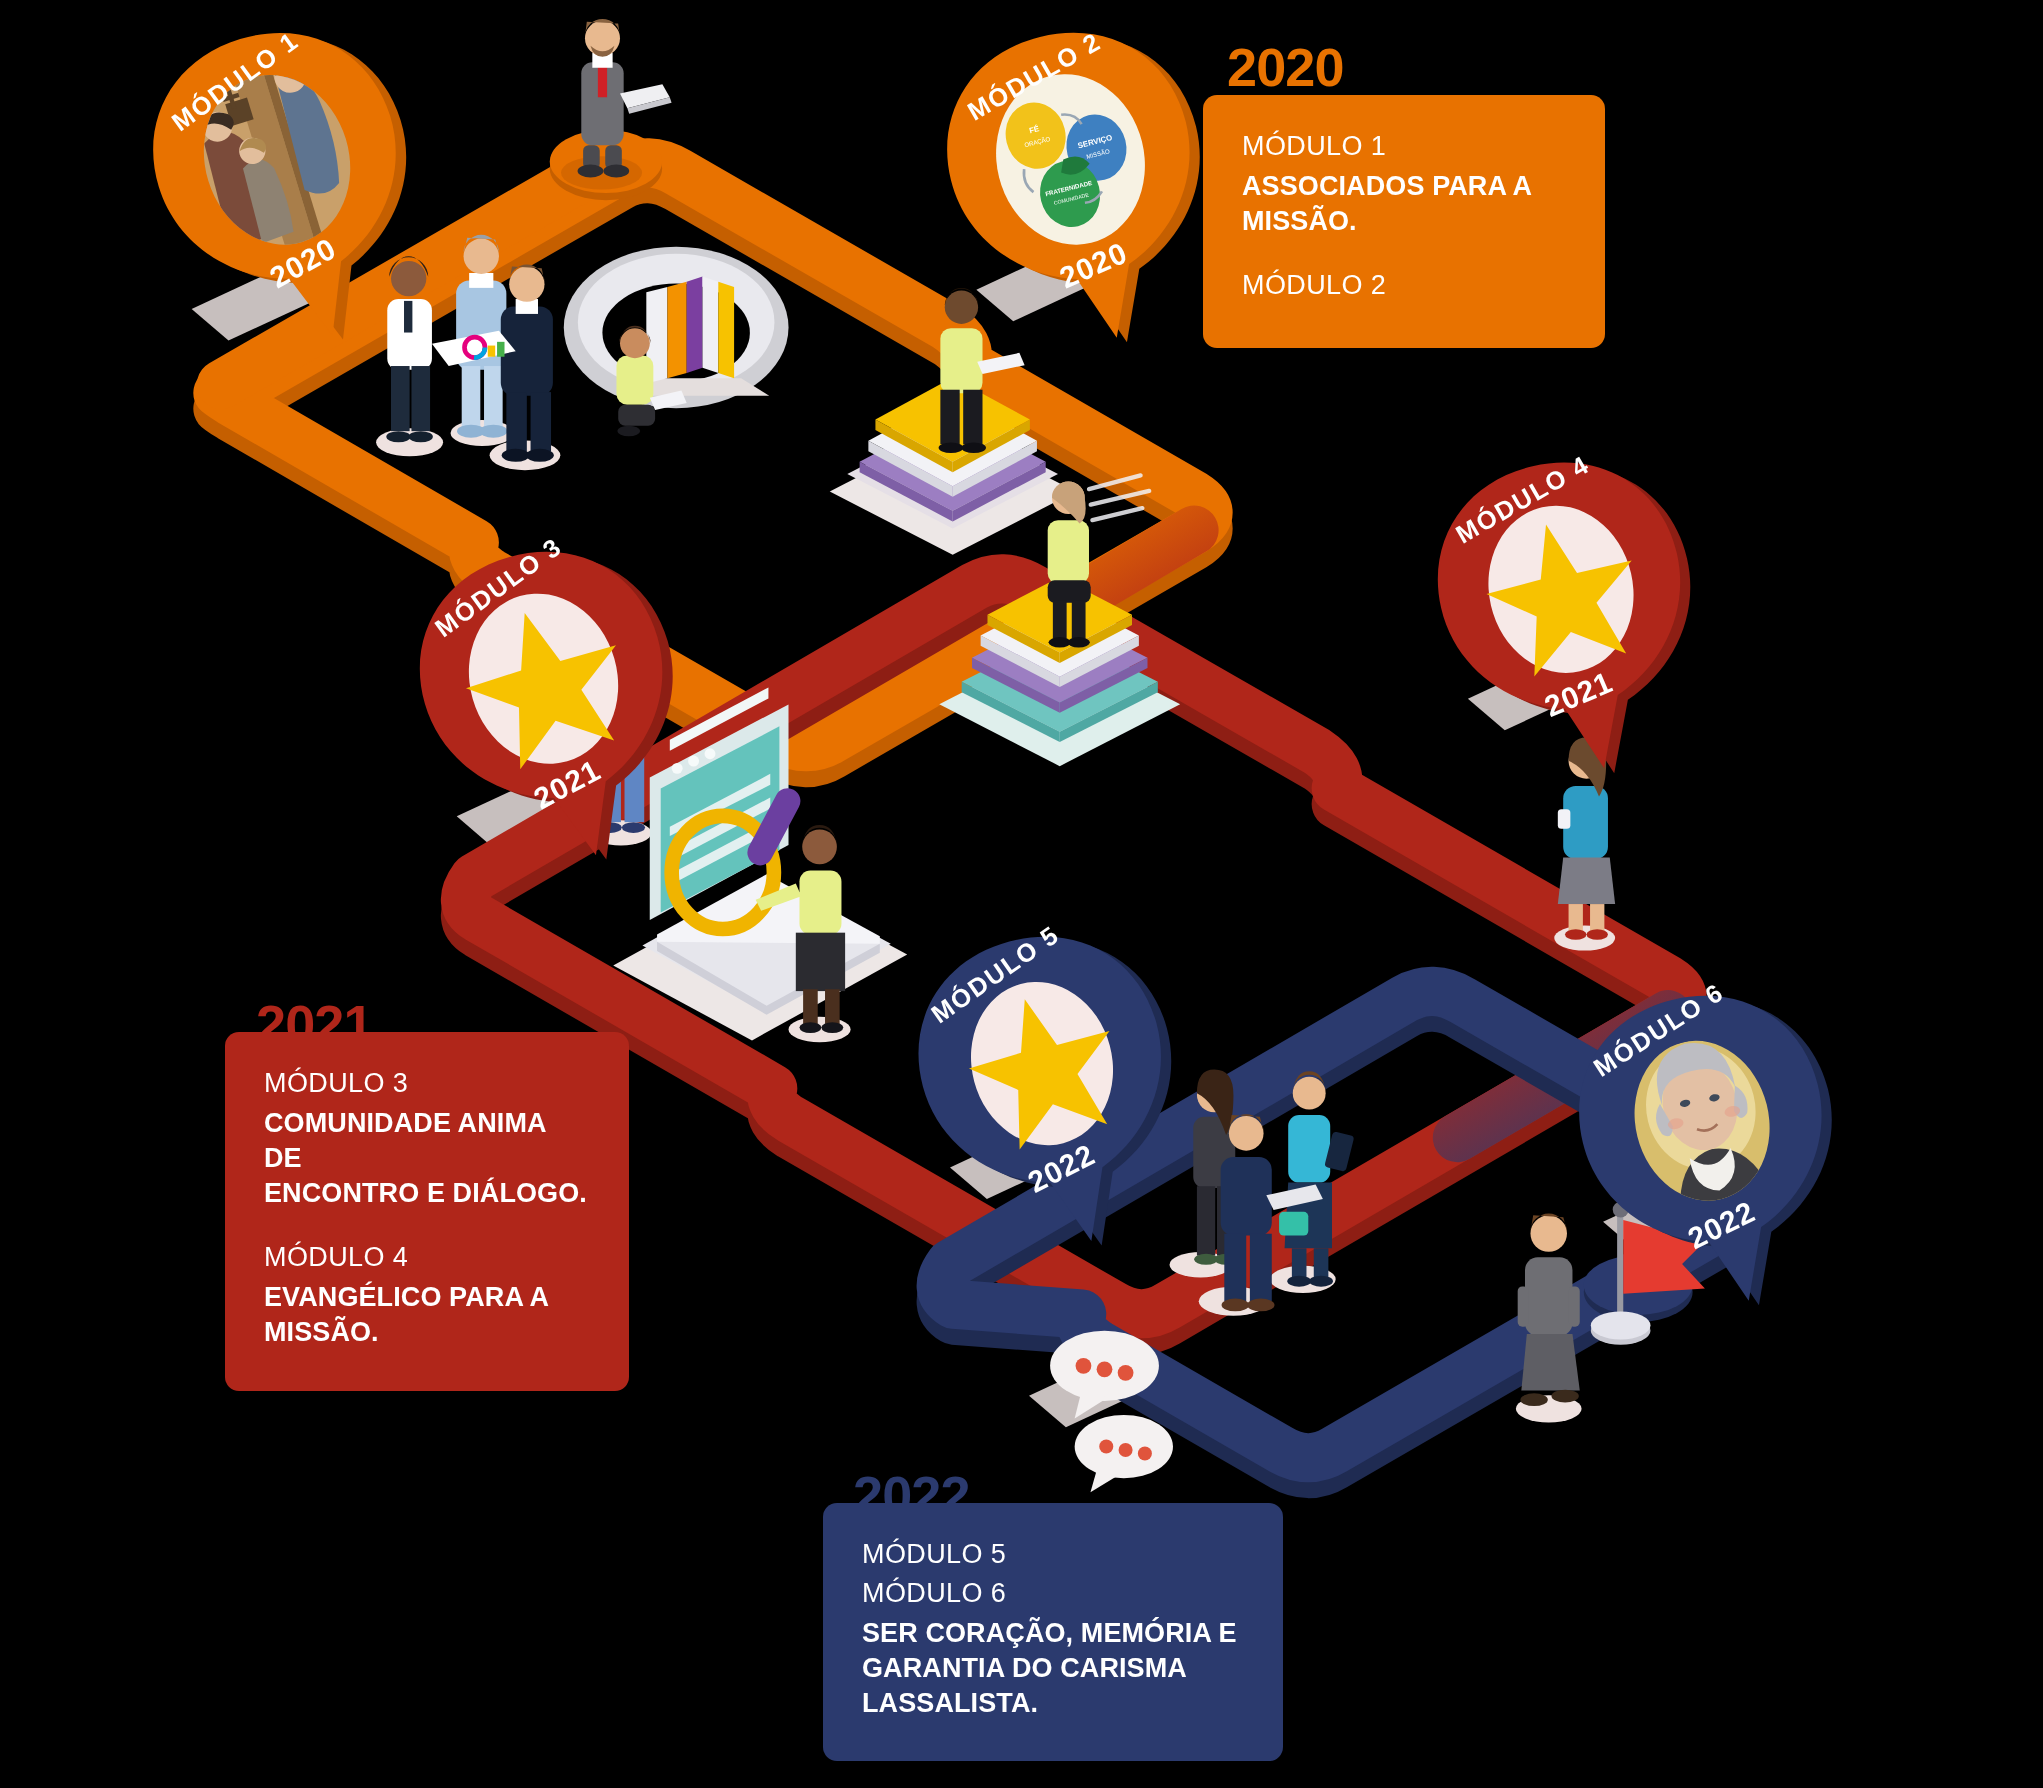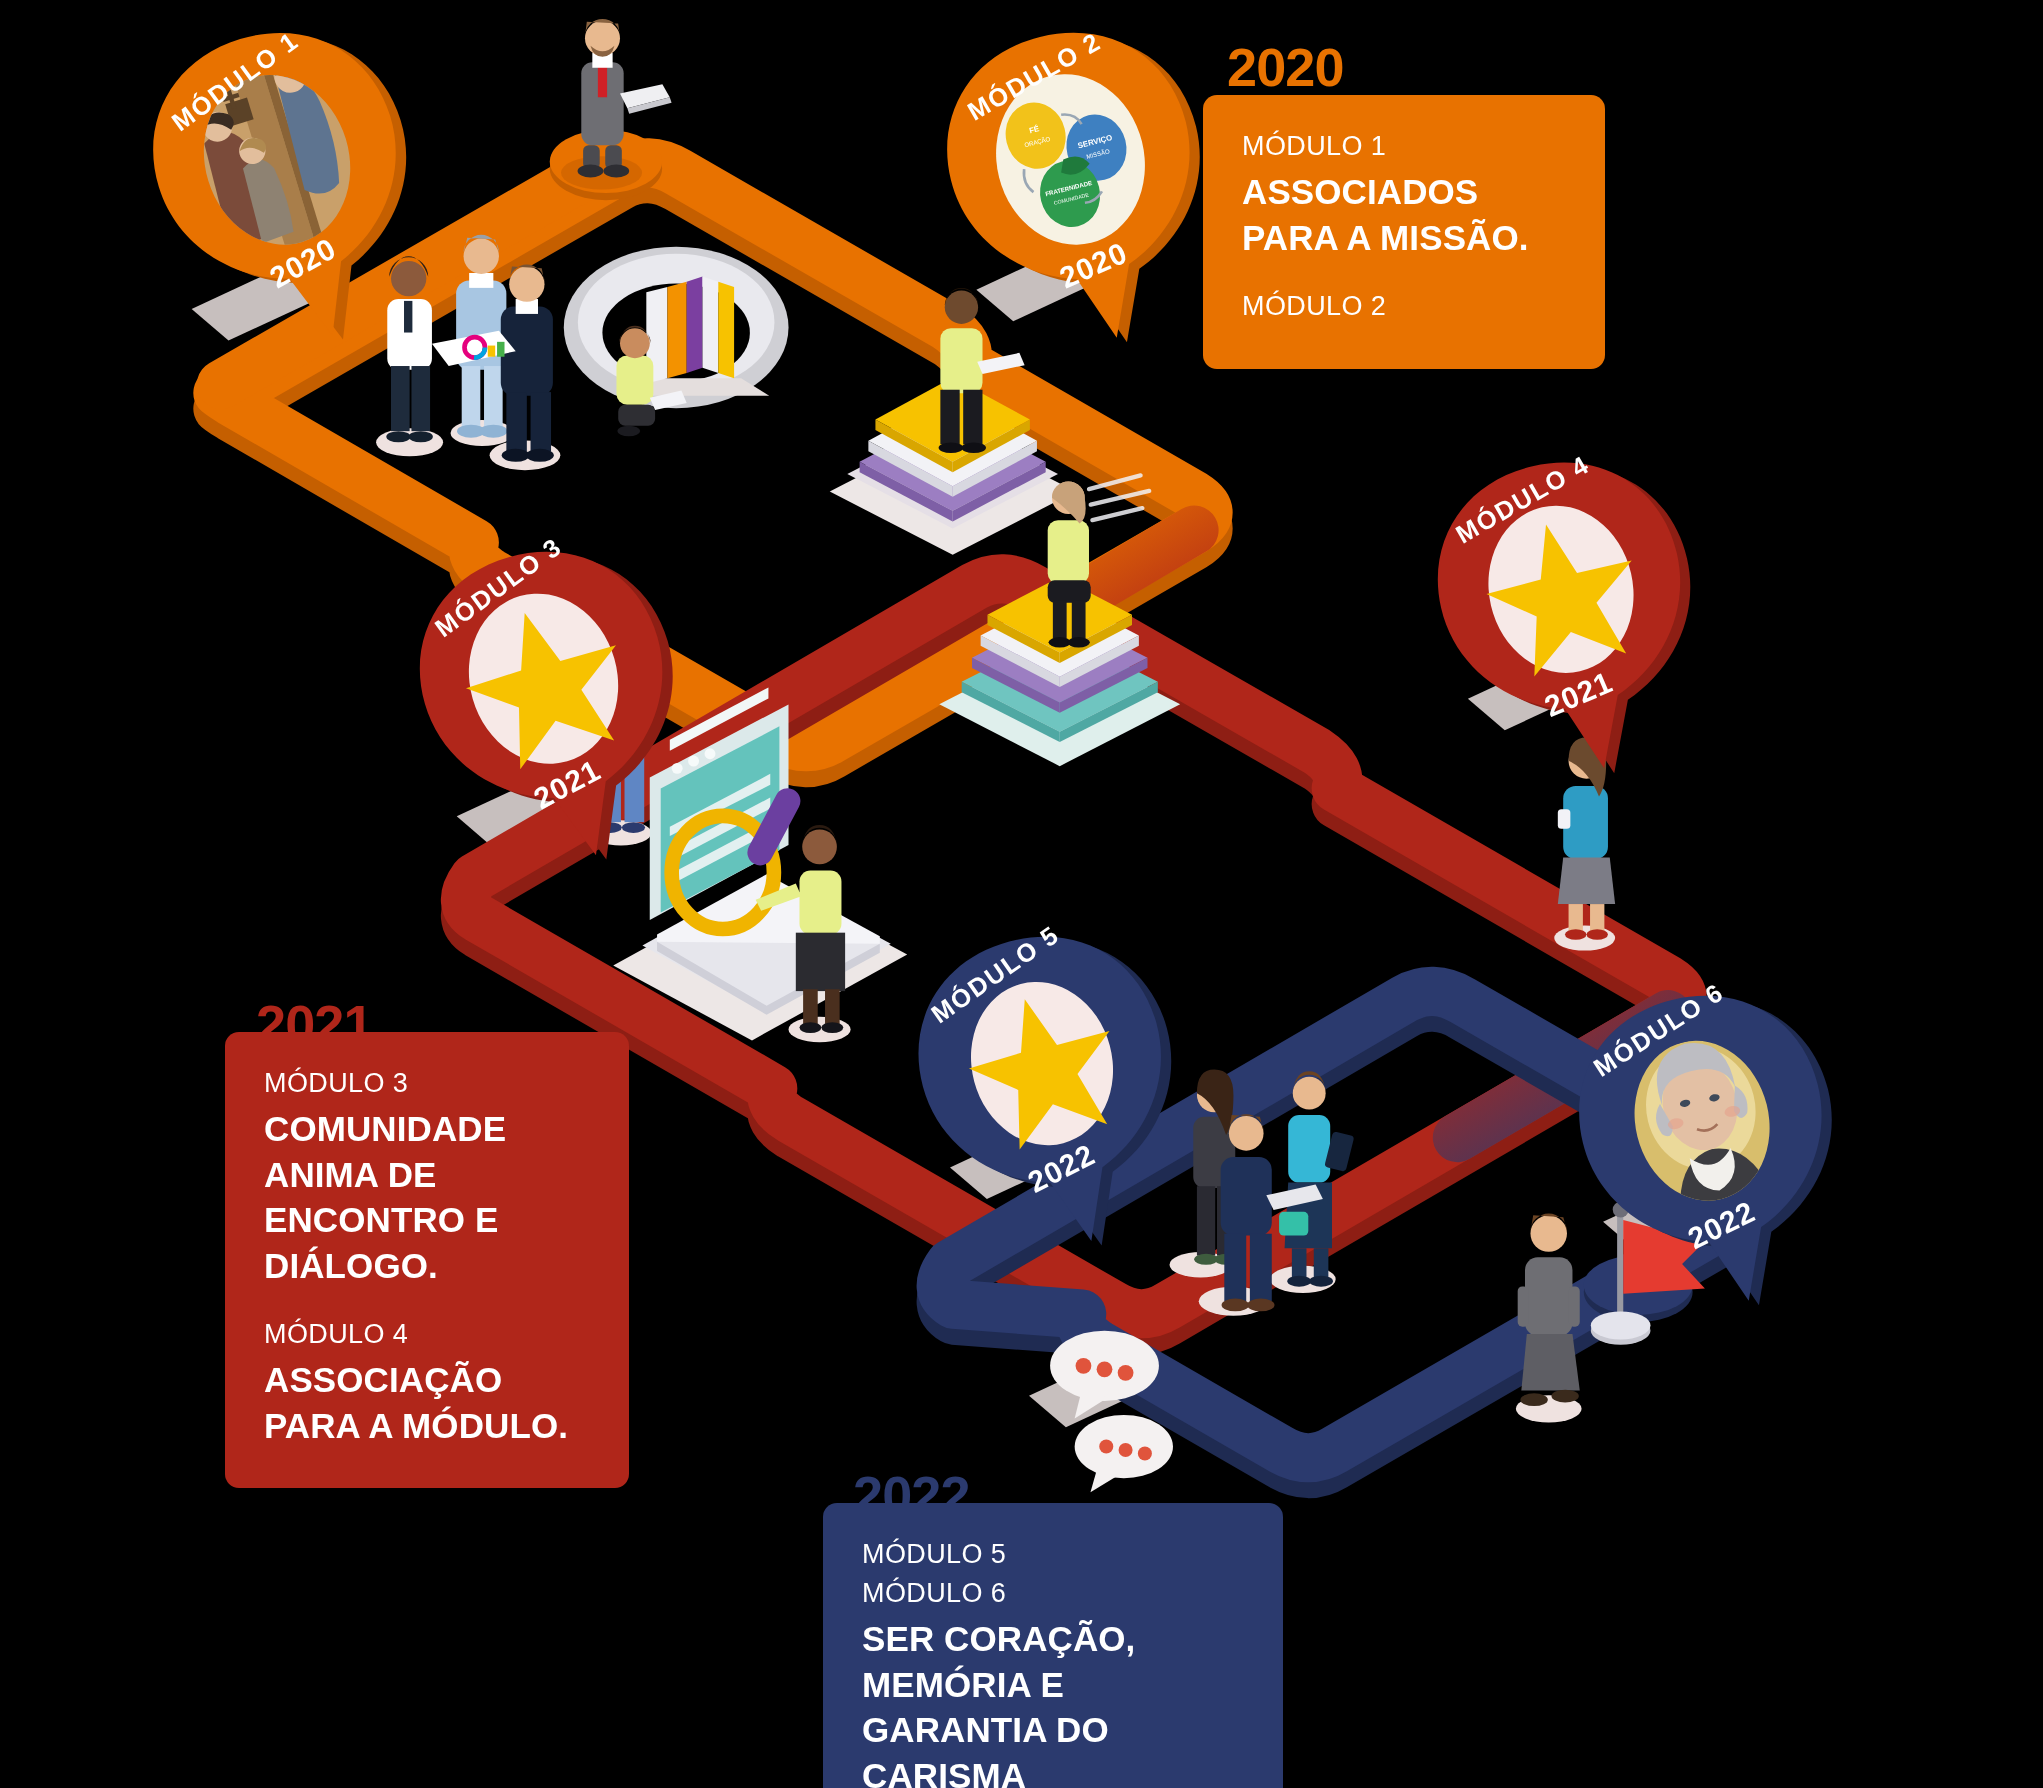--- a/index.html
+++ b/index.html
@@ -33,21 +33,21 @@
     color:#ffffff;
   }
   .mod-kicker{
     font-size:27px;
     font-weight:400;
     letter-spacing:0.4px;
     line-height:1.25;
     margin:0 0 5.3px 0;
   }
   .mod-title{
-    font-size:35px;
+    font-size:27px;
     font-weight:bold;
     letter-spacing:0.1px;
     line-height:1.3;
     margin:0 0 30px 0;
     white-space:pre-line;
   }
   .mod-title.last{margin-bottom:0;}
 
   
   .pin{position:absolute;width:263px;height:325px;}
@@ -612,21 +612,21 @@
       <div class="mod-title">ASSOCIADOS PARA A MISSÃO.</div>
       <div class="mod-kicker">MÓDULO 2</div>
     </div>
 
     <div class="year-label" style="left:256px;top:997px;color:#B0261A;">2021</div>
     <div class="info-card" style="left:225px;top:1032px;width:404px;background:#B0261A;">
       <div class="mod-kicker">MÓDULO 3</div>
       <div class="mod-title">COMUNIDADE ANIMA DE
 ENCONTRO E DIÁLOGO.</div>
       <div class="mod-kicker">MÓDULO 4</div>
-      <div class="mod-title last">ASSOCIAÇÃO PARA A MÓDULO.</div>
+      <div class="mod-title last">EVANGÉLICO PARA A MISSÃO.</div>
     </div>
 
     <div class="year-label" style="left:853px;top:1468px;color:#2B3A6E;">2022</div>
     <div class="info-card" style="left:823px;top:1503px;width:460px;background:#2B3A6E;">
       <div class="mod-kicker">MÓDULO 5</div>
       <div class="mod-kicker">MÓDULO 6</div>
       <div class="mod-title last">SER CORAÇÃO, MEMÓRIA E
 GARANTIA DO CARISMA LASSALISTA.</div>
     </div>
 

